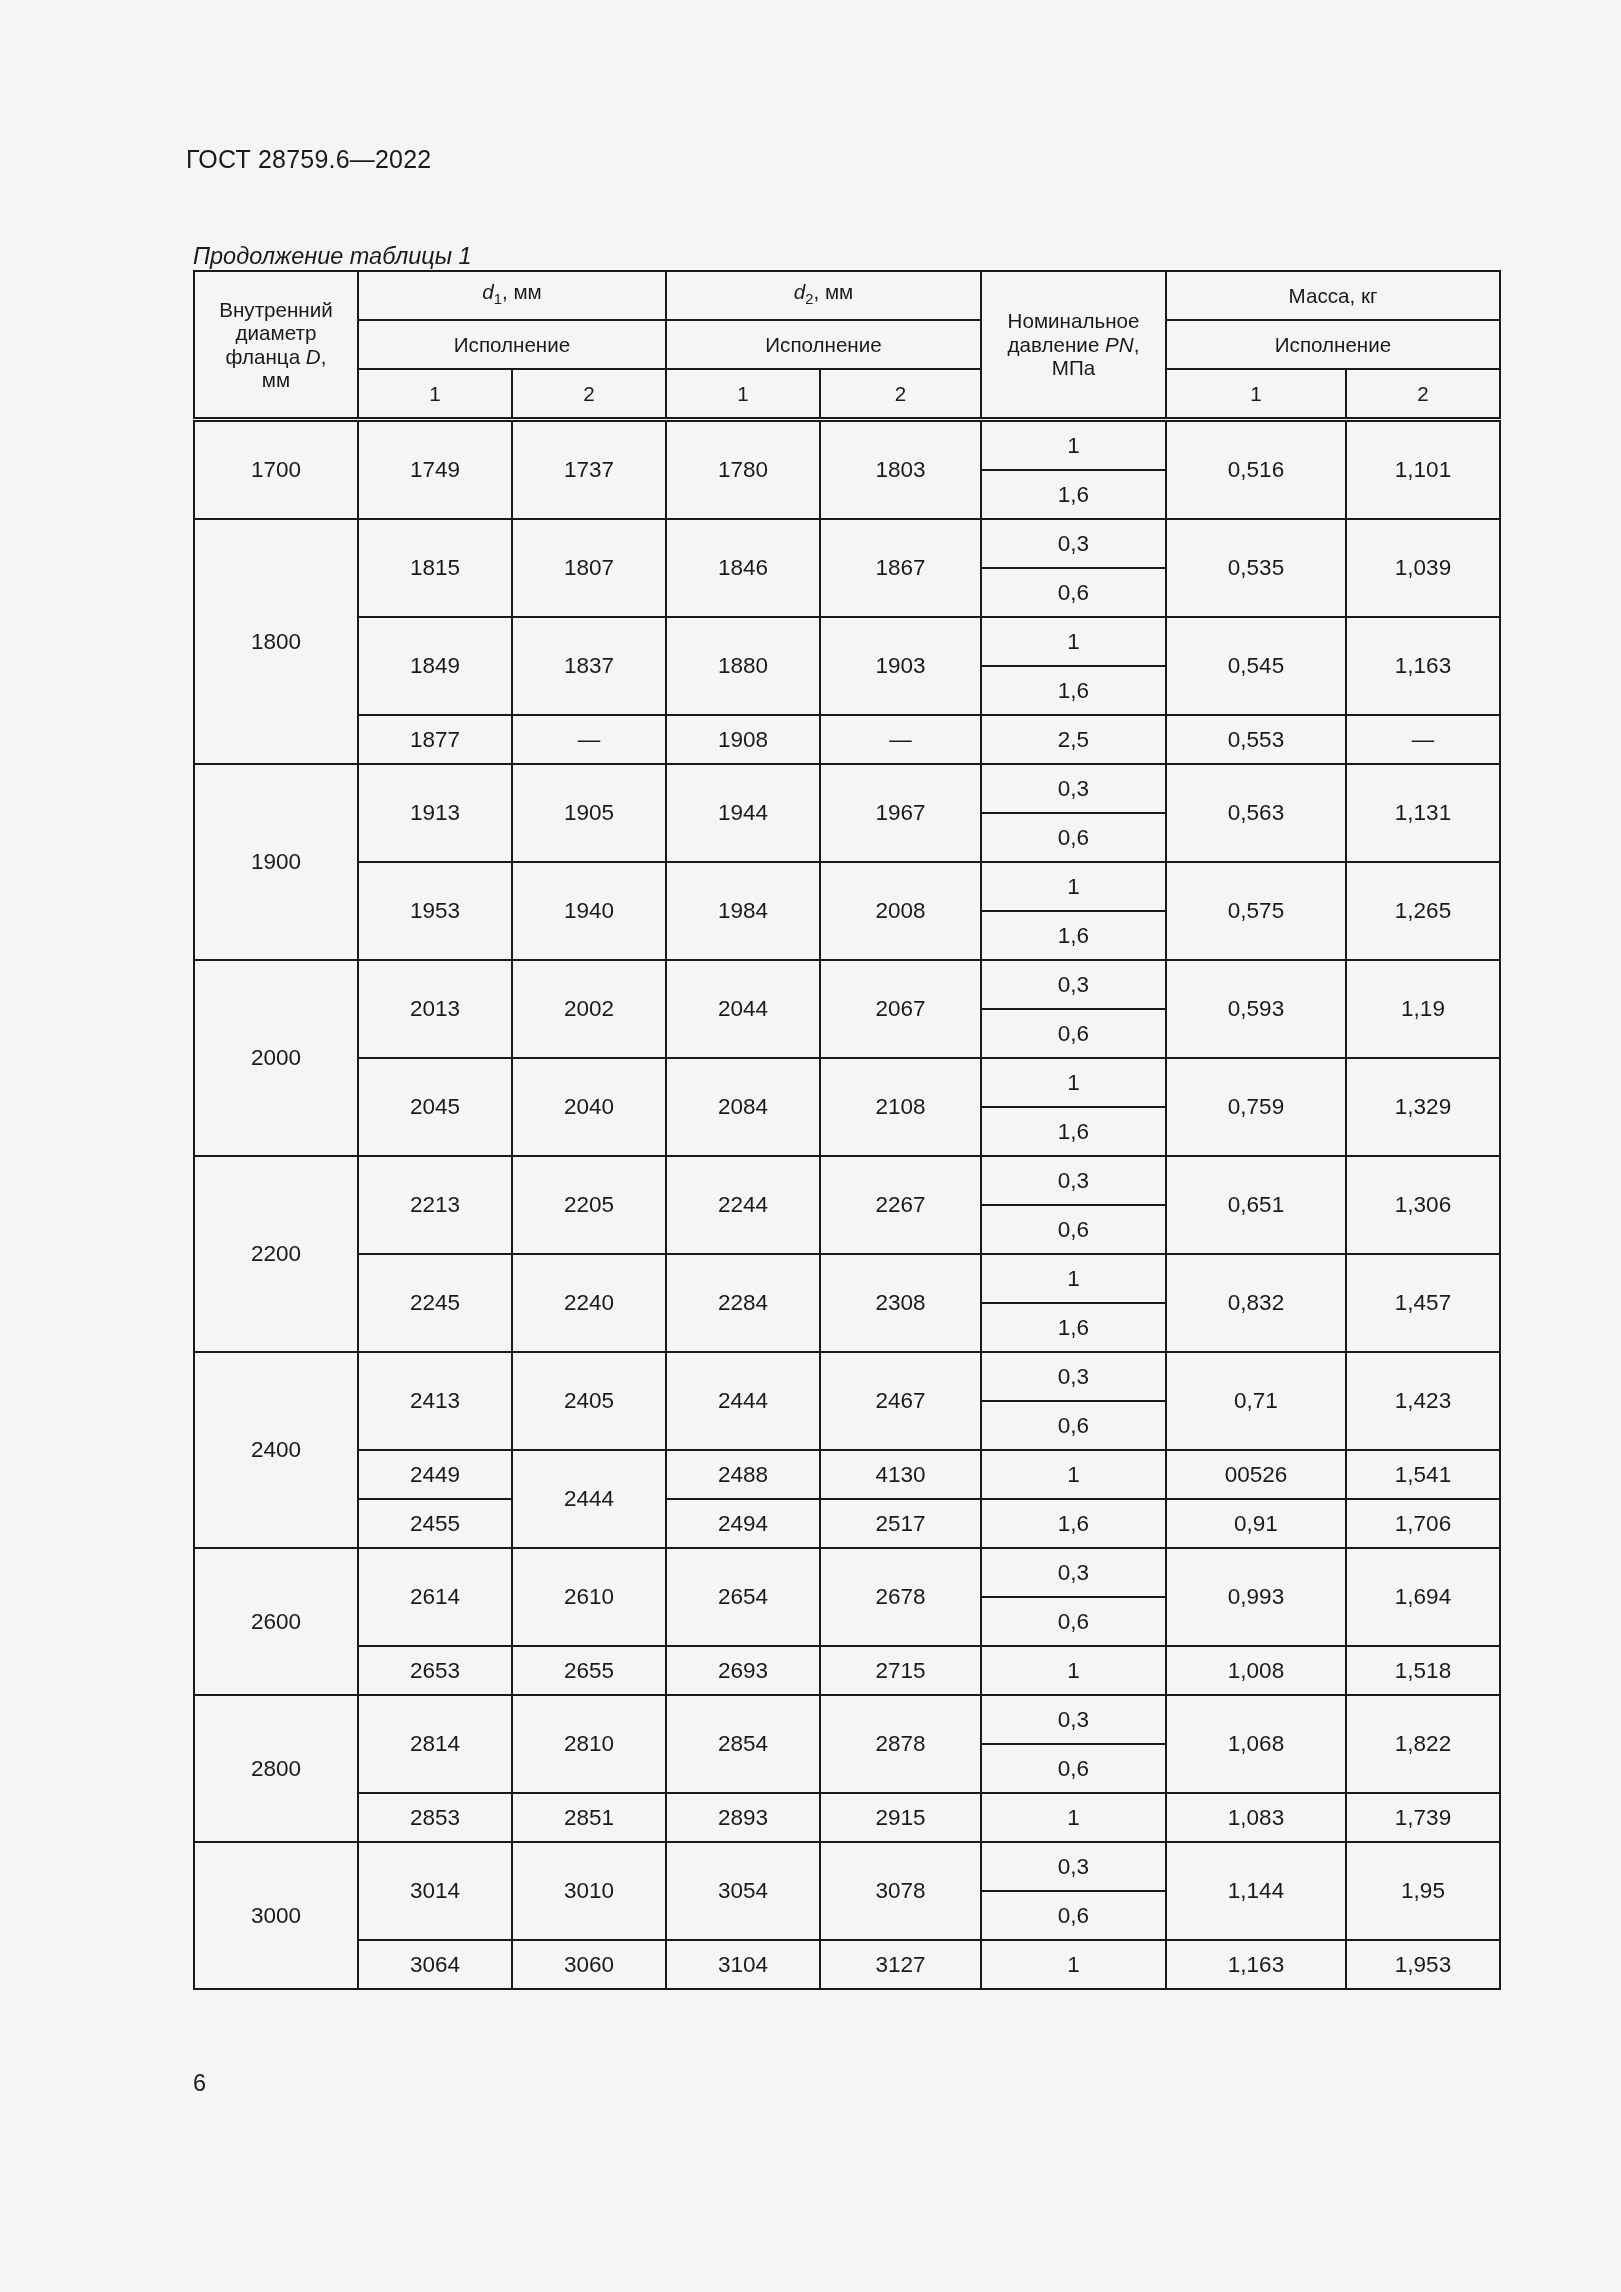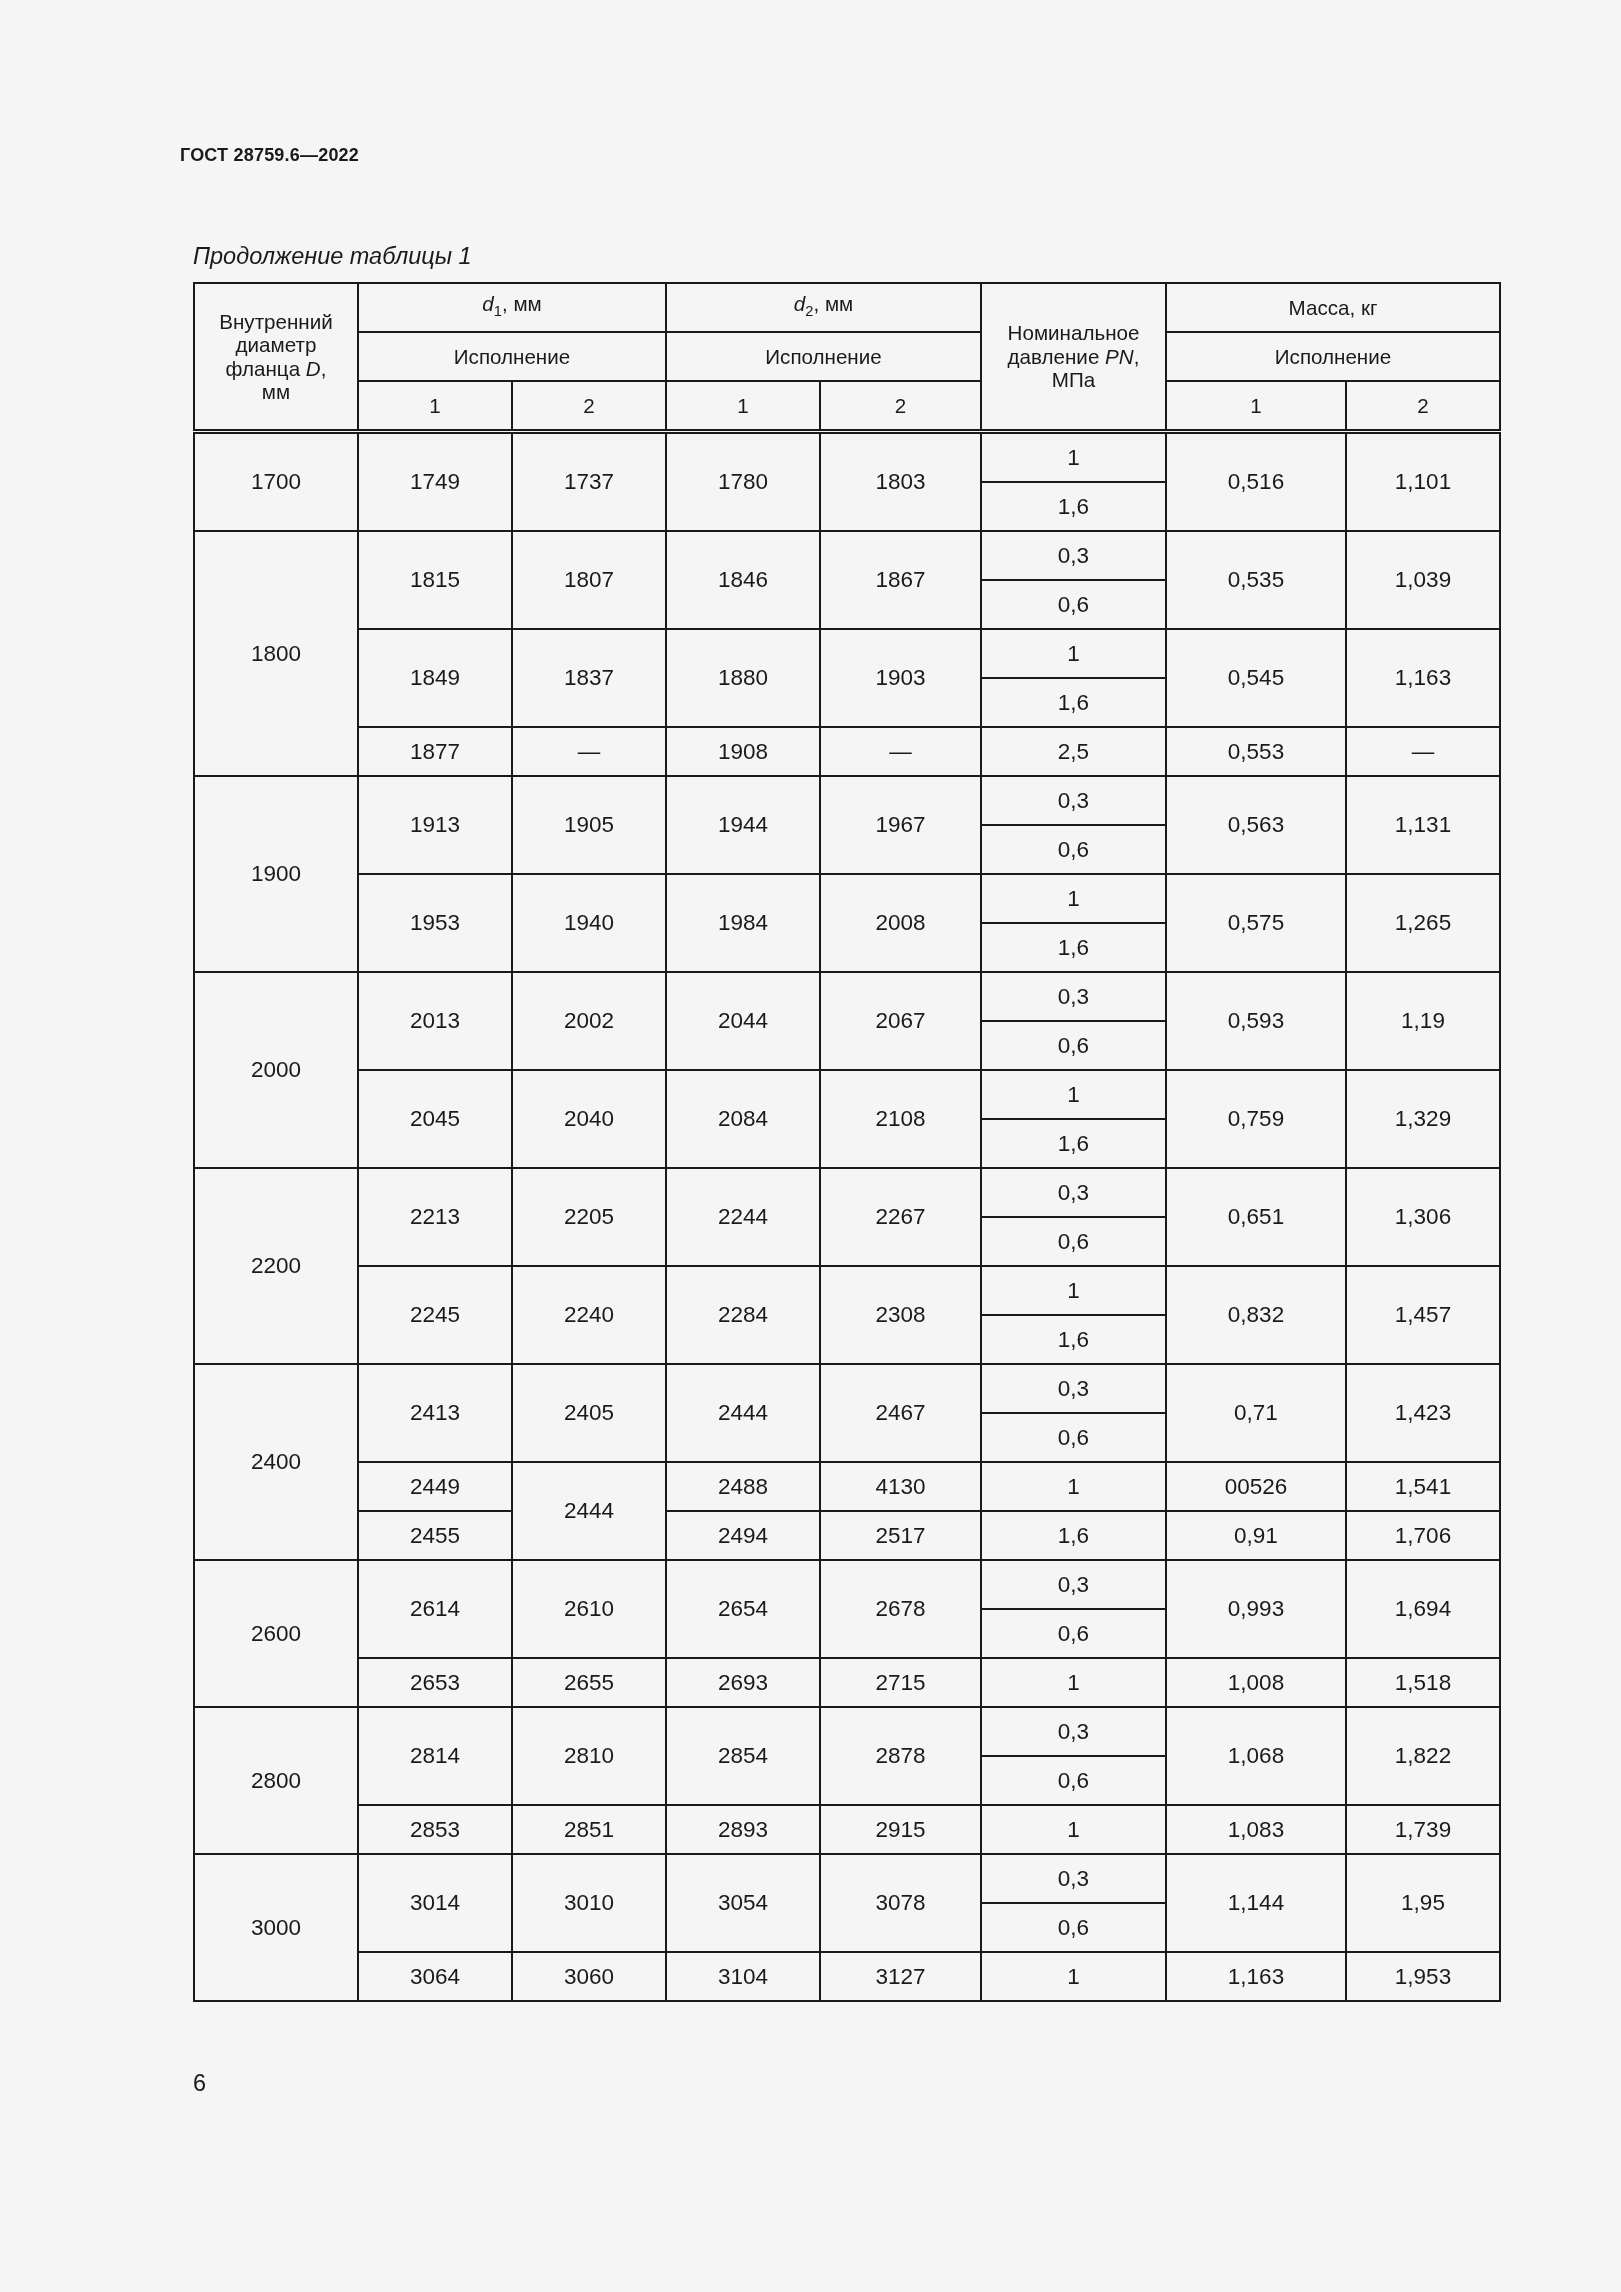--- a/index.html
+++ b/index.html
@@ -2,32 +2,32 @@
 <html><head>
 <meta charset="utf-8">
 <style>
   html, body { margin: 0; padding: 0; }
   body {
     width: 1621px; height: 2293px; background: #f5f5f5;
     font-family: "Liberation Sans", sans-serif; color: #1a1a1a;
     position: relative; overflow: hidden;
   }
   .doc-header {
-    position: absolute; left: 180px; top: 145px;
-    font-size: 18px; font-weight: bold; letter-spacing: 0.2px;
+    position: absolute; left: 186px; top: 145px;
+    font-size: 25px; font-weight: normal; letter-spacing: 0.2px;
   }
   .caption {
     position: absolute; left: 193px; top: 225px;
     font-size: 23.5px; font-style: italic; margin-top: 18px;
   }
   .page-number {
     position: absolute; left: 193px; top: 2070px; font-size: 23.5px;
   }
   table.gost {
-    position: absolute; left: 193px; top: 282px;
+    position: absolute; left: 193px; top: 270px;
     border-collapse: collapse; table-layout: fixed;
     width: 1196px;
   }
   table.gost td, table.gost th {
     border: 2px solid #1a1a1a; text-align: center; vertical-align: middle;
     font-weight: normal; font-size: 22.5px; padding: 0; height: 47px;
   }
   table.gost th { font-size: 20.6px; line-height: 23.5px; }
   table.gost thead tr.last th { border-bottom: 2px solid #1a1a1a; }
   table.gost tbody tr.first td { border-top: 5.9px double #1a1a1a; }

